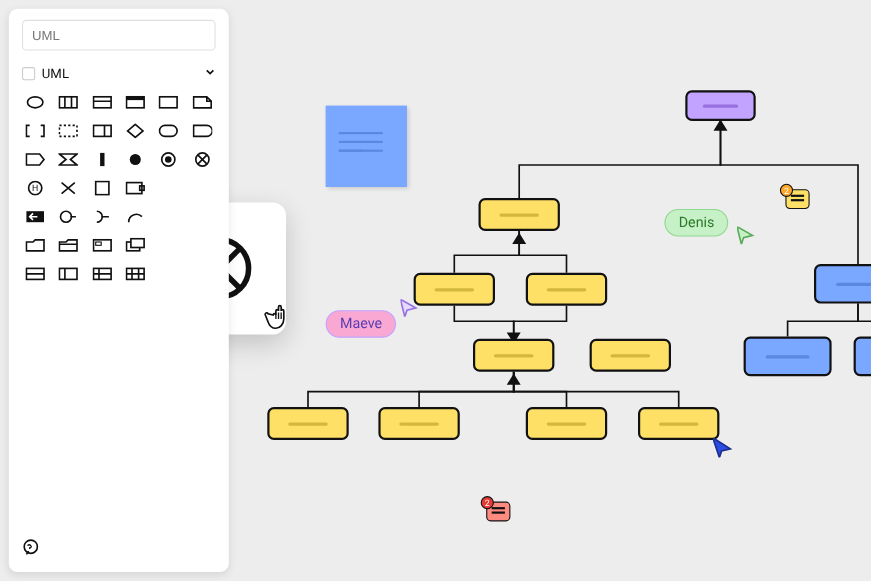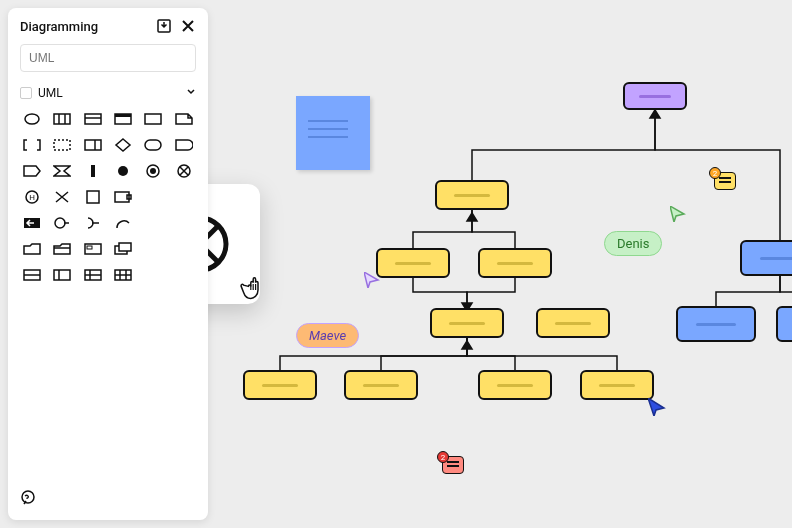--- a/index.html
+++ b/index.html
@@ -173,23 +173,22 @@
 .node.blue .node-line { background: #5a87df; }
 
 .user-pill {
   position: absolute;
   padding: 4px 12px;
   border-radius: 16px;
   font-size: 13px;
   border: 1px solid;
   display: flex;
   align-items: flex-end;
-  margin-top: 41px;
-}
-.user-pill.maeve { background: #fdba74; border-color: #c2a3ff; color: #5a3db0; font-style: italic; }
+}
+.user-pill.maeve { background: #f9a8d4; border-color: #c2a3ff; color: #5a3db0; }
 .user-pill.denis { background: #c6f0c6; border-color: #8fd88f; color: #2a7a2a; }
 .user-pill.jessie { background: #3a5fc5; border-color: #2d4de0; color: #fff; border-width: 2px; }
 
 .comment-bubble {
   position: absolute;
   width: 22px;
   height: 18px;
   border-radius: 4px;
   border: 1.5px solid #111;
 }
@@ -348,36 +347,20 @@
 <svg class="hand-cursor" width="30" height="30" viewBox="0 0 50 50">
   <path d="M14 24 c0-3 4-3 4 0 v-6 c0-3 4-3 4 0 v-6 c0-3 4-3 4 0 v6 c0-3 4-3 4 0 v12 c0 8-6 14-12 14 s-10-4-12-10 l-4-10 c-1-3 3-5 4-2 z" fill="#fff" stroke="#111" stroke-width="2.5"></path>
   <line x1="18" y1="22" x2="18" y2="30" stroke="#111" stroke-width="2"></line>
   <line x1="22" y1="20" x2="22" y2="30" stroke="#111" stroke-width="2"></line>
   <line x1="26" y1="20" x2="26" y2="30" stroke="#111" stroke-width="2"></line>
 </svg>
 
 </div>
 
 <div class="sidebar">
-  <div class="sidebar-header">
-    <div class="sidebar-title">Diagramming</div>
-    <div class="header-icons">
-      <span>
-        <svg width="14" height="14" viewBox="0 0 14 14">
-            <rect x="1" y="1" width="12" height="12" rx="1" stroke="#111" stroke-width="1.5" fill="none"></rect>
-            <path d="M7 3v5 M4.5 5.5L7 8l2.5-2.5" stroke="#111" stroke-width="1.5" fill="none"></path>
-          </svg>
-      </span>
-      <span>
-        <svg width="14" height="14" viewBox="0 0 14 14">
-            <path d="M2 2l10 10M12 2L2 12" stroke="#111" stroke-width="2"></path>
-          </svg>
-      </span>
-    </div>
-  </div>
 
   <input class="search-input" placeholder="UML" style="">
 
   <div class="category-header">
     <div class="category-left">
       <div class="checkbox"></div>
       <span>UML</span>
     </div>
     <span>
       <svg width="10" height="10" viewBox="0 0 10 10">

